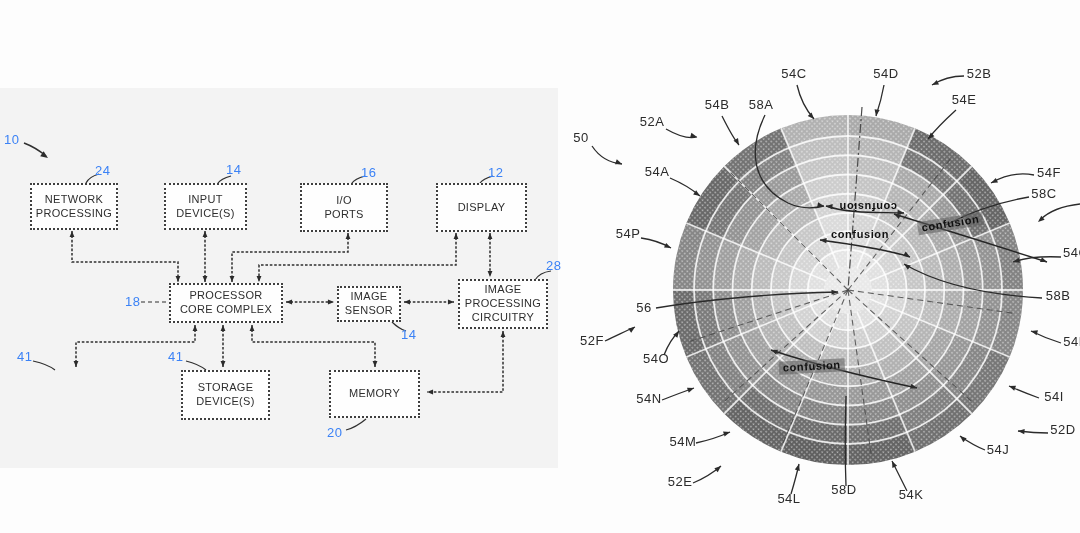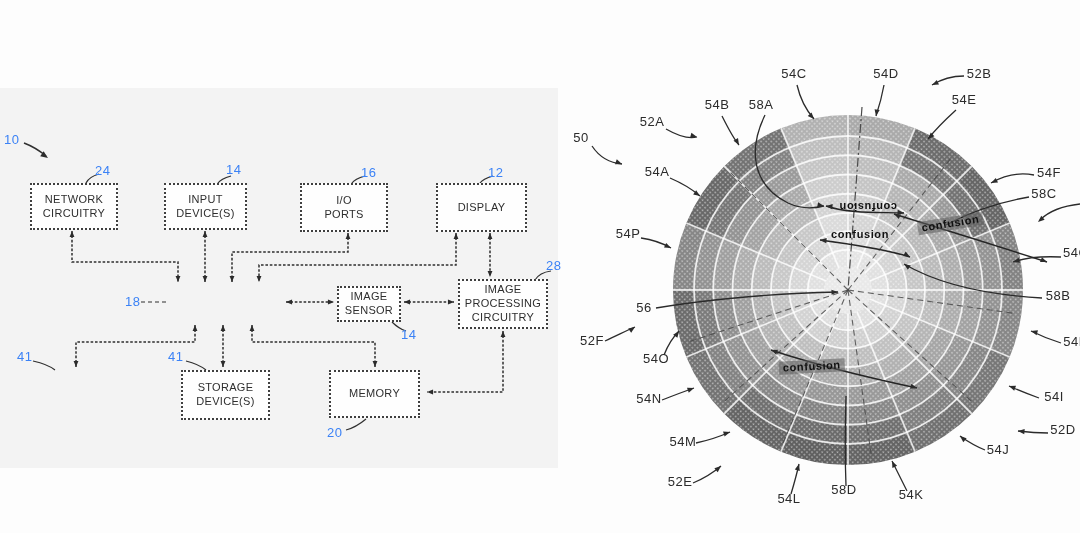--- a/index.html
+++ b/index.html
@@ -355,26 +355,28 @@
         <polygon points="771,350 777.9966510414299,349.78349548628876 776.2205792318751,354.66321267837026" fill="#2b2b2b"></polygon>
         <polygon points="917,388 910.0488429398301,388.8254789669341 911.3928608836644,383.8095357142604" fill="#2b2b2b"></polygon>
         <g transform="rotate(-3 812 370)">
           <rect x="779" y="360" width="66" height="13" fill="#5e5e5e" opacity="0.55"></rect>
           <text x="812" y="370" text-anchor="middle" fill="#111" font-size="11px" font-weight="bold" letter-spacing=".6px">confusion</text>
         </g>
       </g>
     </svg>
 
   <div class="pbox b-net"><span>NETWORK
-CIRCUITRY</span></div>
+PROCESSING</span></div>
   <div class="pbox b-inp"><span>INPUT
 DEVICE(S)</span></div>
   <div class="pbox b-dis"><span>DISPLAY</span></div>
   <div class="pbox b-io"><span>I/O
 PORTS</span></div>
+  <div class="pbox b-pcc"><span>PROCESSOR
+CORE COMPLEX</span></div>
   <div class="pbox b-sen"><span>IMAGE
 SENSOR</span></div>
   <div class="pbox b-ipc"><span>IMAGE
 PROCESSING
 CIRCUITRY</span></div>
   <div class="pbox b-sto"><span>STORAGE
 DEVICE(S)</span></div>
   <div class="pbox b-mem"><span>MEMORY</span></div>
 
   <span class="refnum r10">10</span>

